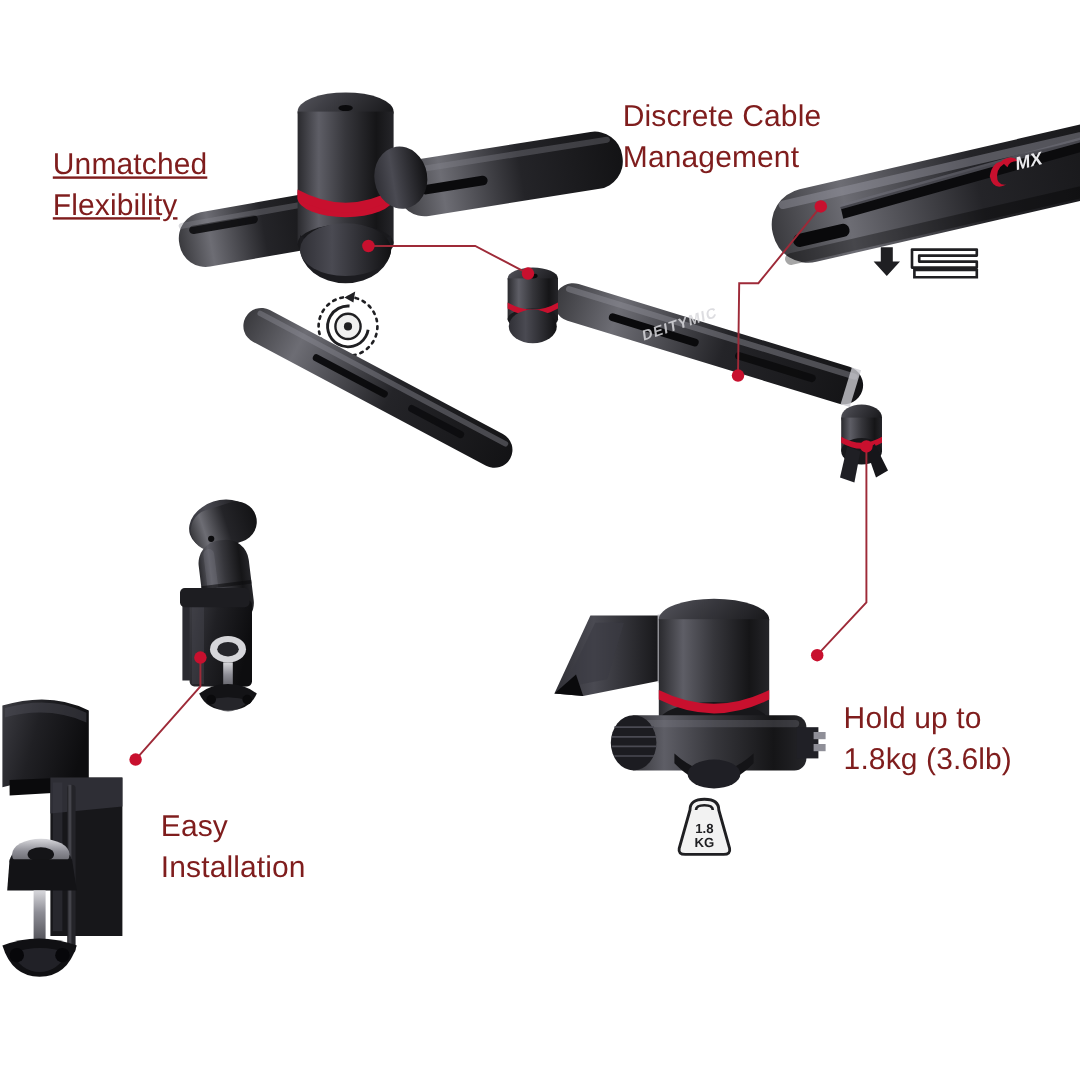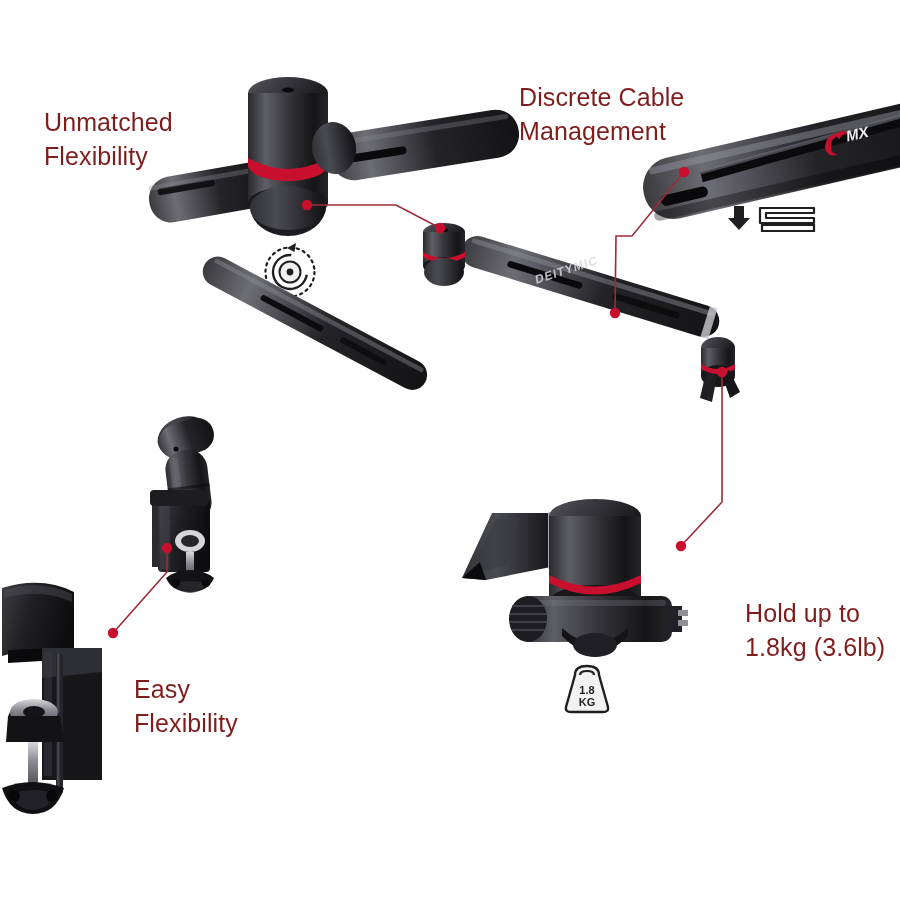--- a/index.html
+++ b/index.html
@@ -19,23 +19,23 @@
   .label {
     position: absolute;
     color: #7f1d1d;
     font-family: "Liberation Sans", sans-serif;
     font-size: 25px;
     line-height: 34px;
     font-weight: 400;
     letter-spacing: 0.1px;
     white-space: pre-line;
   }
-  .label-flex   { left: 44px;  top: 105px; }
+  .label-flex   { left: 44px;  top: 120px; text-decoration: underline; }
   .label-cable  { left: 519px; top: 80px;  }
-  .label-hold   { left: 703px; top: 596px; margin-left: 42px; }
+  .label-hold   { left: 703px; top: 582px; }
   .label-easy   { left: 134px; top: 672px; }
 
   
   svg.art { position: absolute; left: 0; top: 0; width: 900px; height: 900px; }
   svg.art { pointer-events: none; }
 </style>
 </head>
 <body>
 
 <div id="stage">
@@ -332,15 +332,15 @@
   <div class="label label-flex">Unmatched
 Flexibility</div>
 
   <div class="label label-cable">Discrete Cable
 Management</div>
 
   <div class="label label-hold">Hold up to
 1.8kg (3.6lb)</div>
 
   <div class="label label-easy">Easy
-Flexibility</div>
+Installation</div>
 
 </div>
 
 </body></html>

